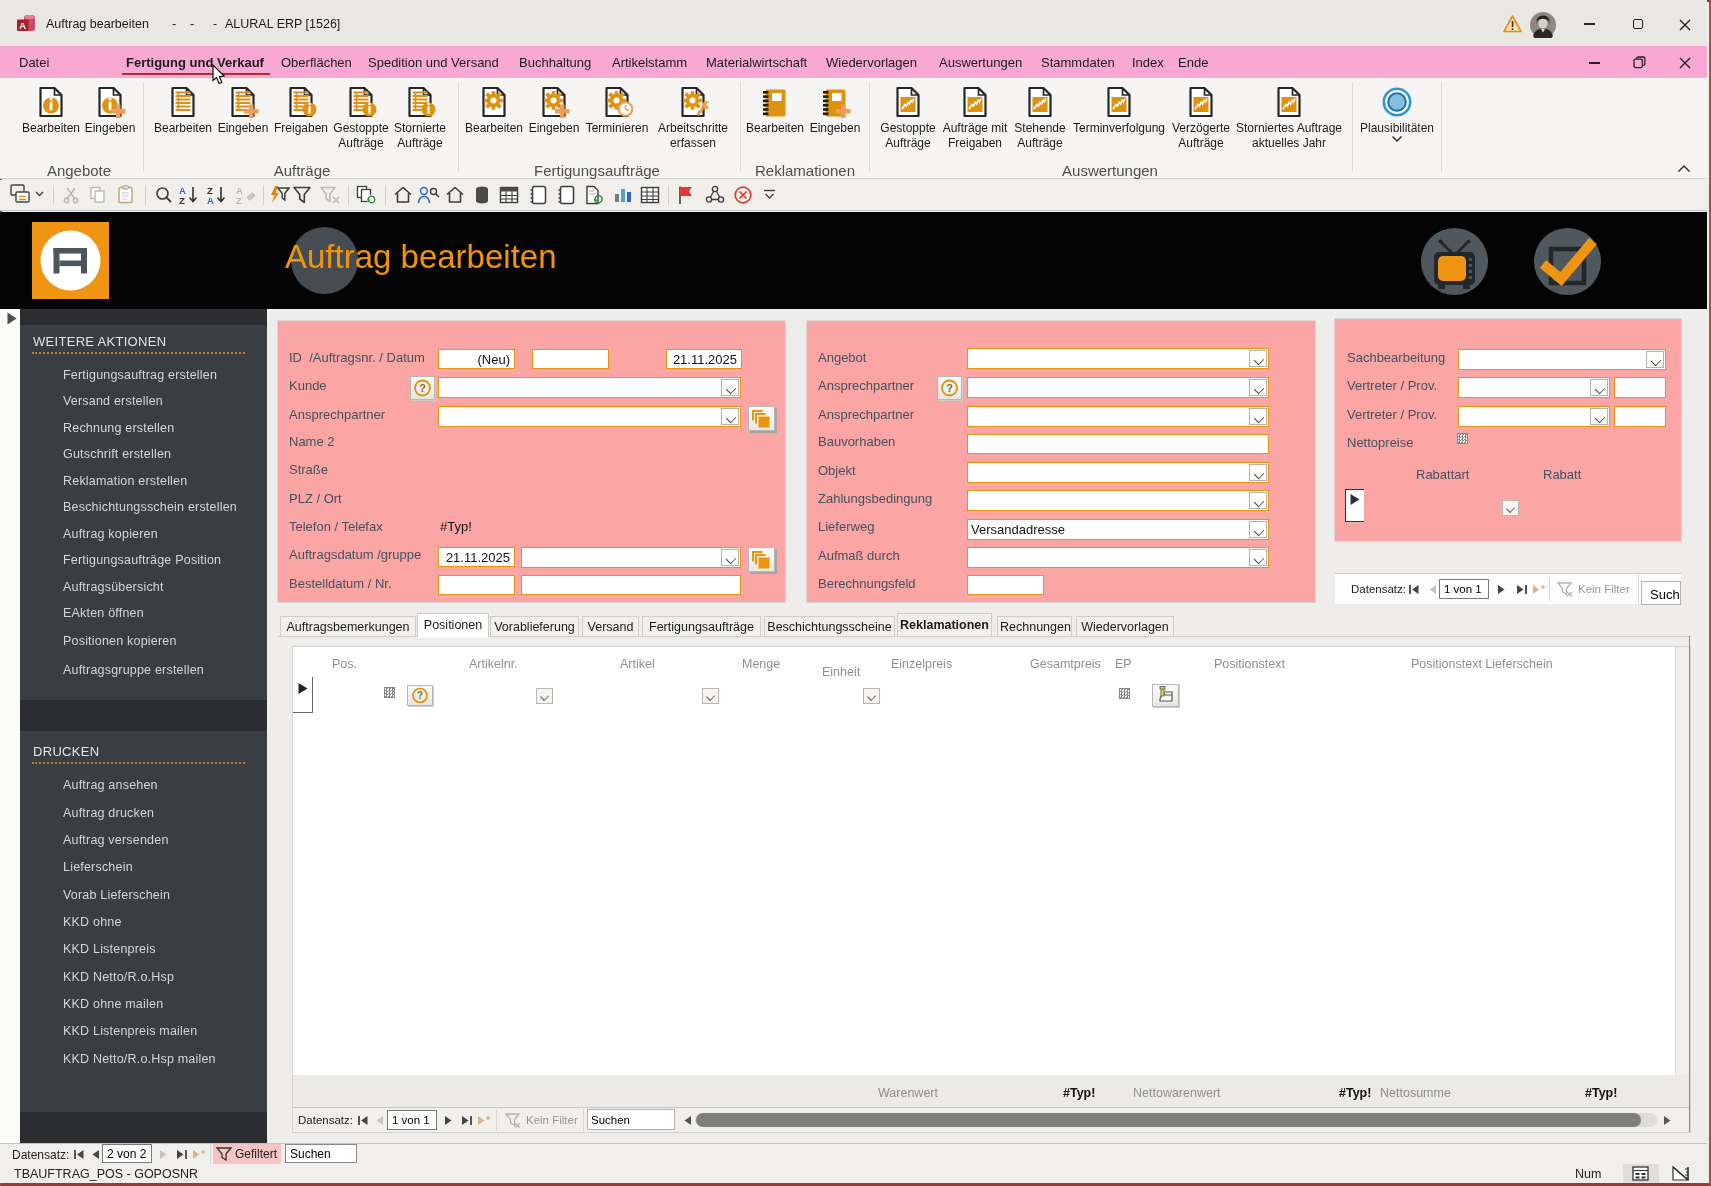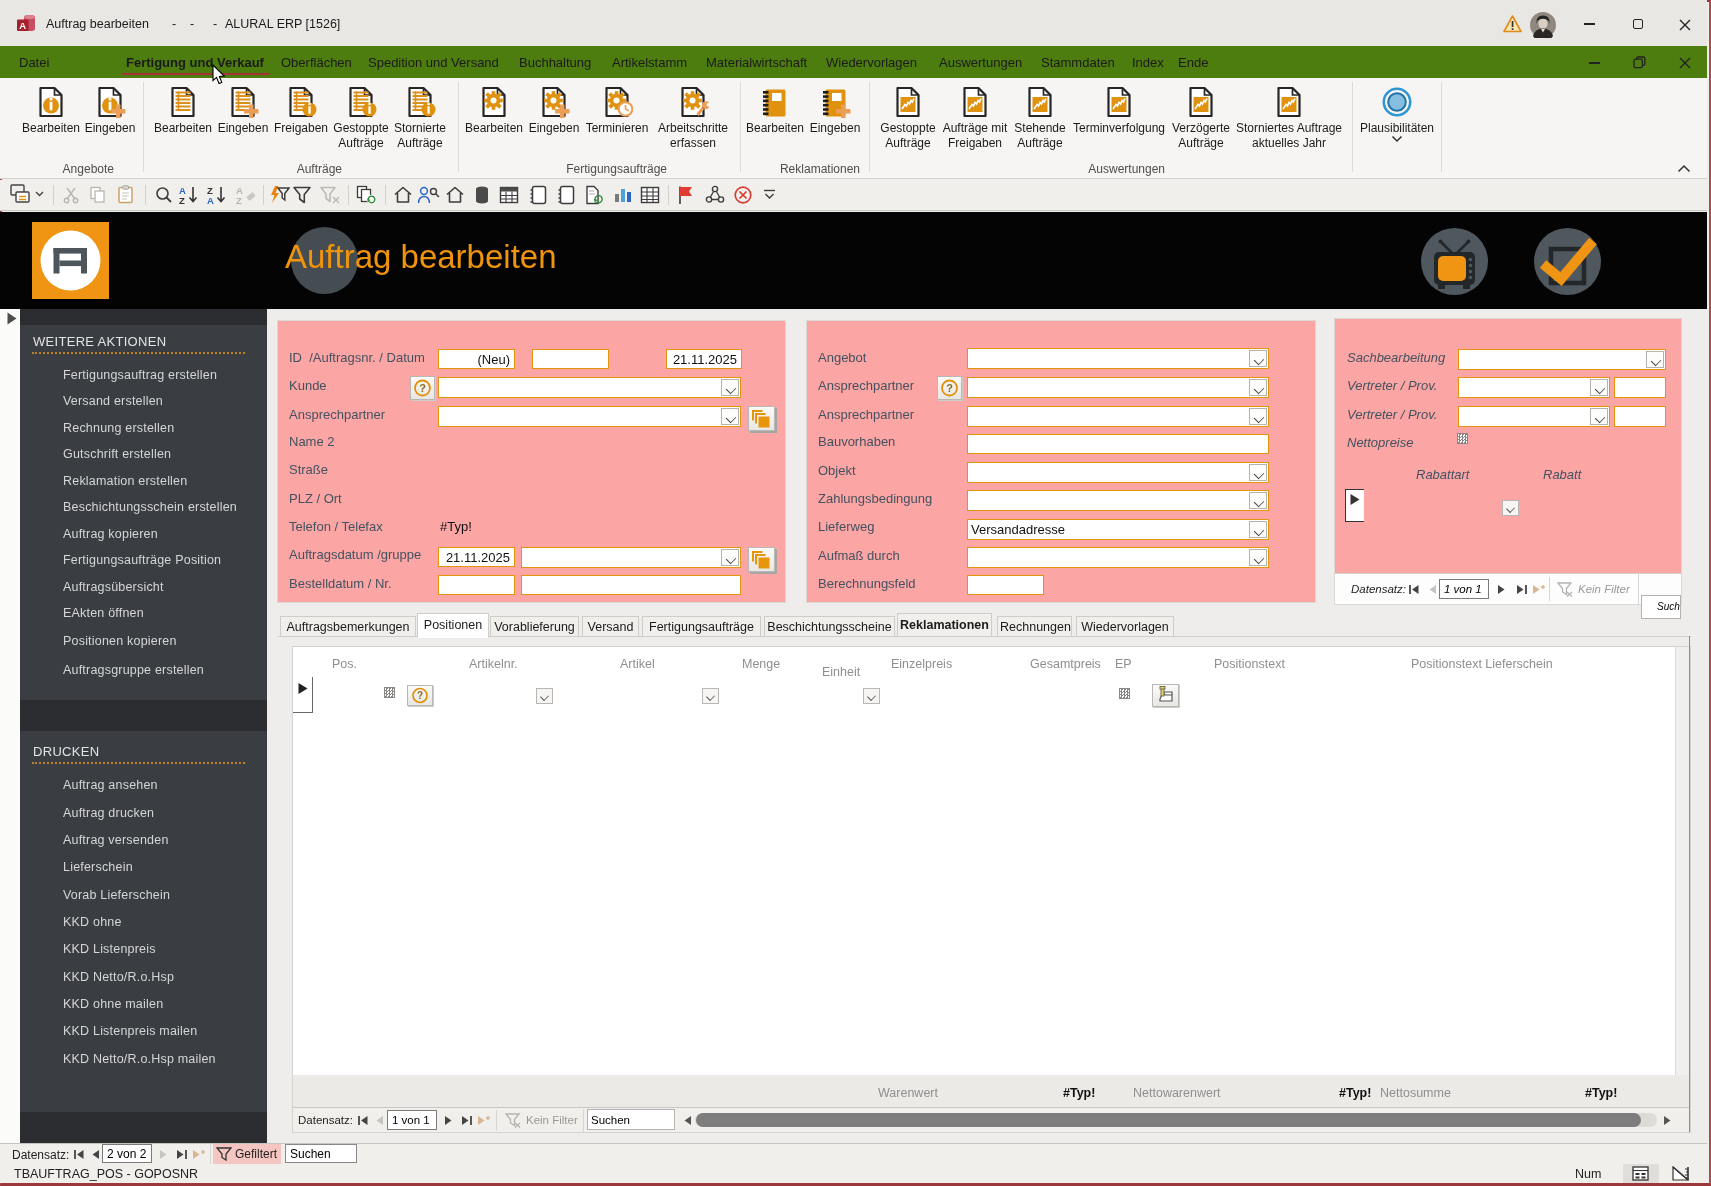--- a/index.html
+++ b/index.html
@@ -3,26 +3,26 @@
 <meta charset="utf-8">
 <style>
   * { margin:0; padding:0; box-sizing:border-box; }
   html,body { width:1711px; height:1186px; overflow:hidden; }
   body { font-family:"Liberation Sans", sans-serif; position:relative; background:#efedeb; }
   .abs { position:absolute; }
   
   #win { position:absolute; left:0; top:0; width:1711px; height:1186px;
          border-top:2px solid #9a383c; border-left:2px solid #b04a4e; border-right:2px solid #b04a4e; border-bottom:3px solid #9a383c; background:#efedeb;}
   #titlebar { position:absolute; left:0; top:0; width:1707px; height:46px; background:#e9e7e4; }
-  #menubar  { position:absolute; left:0; top:46px; width:1707px; height:32px; background:#4d7c0f; }
+  #menubar  { position:absolute; left:0; top:46px; width:1707px; height:32px; background:#f9a8d4; }
   #ribbon   { position:absolute; left:0; top:78px; width:1707px; height:101px; background:#f7f5f3; border-bottom:1px solid #d5d3d0;}
   #quickbar { position:absolute; left:0; top:180px; width:1707px; height:31px; background:#f1efec; border-bottom:1px solid #c9c7c4;}
   #band     { position:absolute; left:0; top:212px; width:1707px; height:97px; background:#040404; }
   .menuitem { position:absolute; top:9px; font-size:13px; color:#1b1b1b; white-space:nowrap; }
-  .grouplabel { position:absolute; top:84px; font-size:12px; color:#4e4e4e; text-align:right; white-space:nowrap;}
+  .grouplabel { position:absolute; top:84px; font-size:15px; color:#4e4e4e; text-align:center; white-space:nowrap;}
   .gsep { position:absolute; top:4px; width:1px; height:90px; background:#dddbd8; }
   .rbtn { position:absolute; top:8px; text-align:center; font-size:12px; color:#1b1b1b; line-height:15px; white-space:pre-line;}
   .rbtn svg { display:block; margin:0 auto 3px auto; }
   
   #leftstrip { position:absolute; left:0; top:309px; width:20px; height:836px; background:#fbfbfa; }
   #sidebar   { position:absolute; left:20px; top:309px; width:247px; height:836px; background:#2b2d30; }
   .sbsec { position:absolute; left:0; width:247px; background:#3a3d42; }
   .sbhead { position:absolute; left:13px; font-size:13px; color:#e2e4e6; letter-spacing:0.3px;}
   .sbdots { position:absolute; left:12px; width:213px; border-top:2px dotted #bd8226; }
   .sbitem { position:absolute; left:43px; font-size:12.5px; color:#d4d6d8; white-space:nowrap; letter-spacing:0.2px;}
@@ -576,21 +576,21 @@
         <span class="btn"></span>
       </div>
   <div class="flabel" style="left:11px;top:227px;">Aufmaß durch</div>
   <div class="combo" style="left:160px;top:226px;width:302px;height:21px;">
         <span class="btn"></span>
       </div>
   <div class="flabel" style="left:11px;top:255px;">Berechnungsfeld</div>
   <div class="tbox" style="left:160px;top:254px;width:77px;height:20px;"></div>
 </div>
 
-<div class="panel" style="left:1334px;top:318px;width:348px;height:287px;font-style:italic;">
+<div class="panel" style="left:1334px;top:318px;width:348px;height:224px;">
   <div class="flabel" style="left:12px;top:31px;">Sachbearbeitung</div>
   <div class="combo" style="left:123px;top:30px;width:208px;height:21px;">
         <span class="btn"></span>
       </div>
   <div class="flabel" style="left:12px;top:59px;">Vertreter / Prov.</div>
   <div class="combo" style="left:123px;top:58px;width:152px;height:21px;">
         <span class="btn"></span>
       </div>
   <div class="tbox" style="left:279px;top:58px;width:52px;height:21px;"></div>
   <div class="flabel" style="left:12px;top:88px;">Vertreter / Prov.</div>
@@ -629,21 +629,21 @@
           <path d="M1 1 L7.5 5.5 L1 10 Z" fill="#d8b690"></path>
           <path d="M9 3 h4 M11 1 v4" stroke="#d8b690" stroke-width="1.4"></path>
         </svg>
     <div class="abs" style="left:214px;top:3px;width:1px;height:24px;background:#d8d6d3;"></div>
     <svg class="abs" style="left:222px;top:8px" width="17" height="15" viewBox="0 0 17 15">
           <path d="M1 1 L14 1 L9.5 6.5 L9.5 12.5 L5.5 10 L5.5 6.5 Z" fill="none" stroke="#b5b3b0" stroke-width="1.3"></path>
           <path d="M10 10 L15 14.5 M15 10 L10 14.5" stroke="#b5b3b0" stroke-width="1.3"></path>
         </svg>
     <span class="navtxt abs gray" style="left:243px;top:9px;">Kein Filter</span>
     <div class="abs" style="left:303px;top:0px;width:1px;height:30px;background:#d8d6d3;"></div>
-    <div class="abs" style="left:306px;top:21px;width:40px;height:24px;background:#fff;border:1px solid #b5b3b0;font-size:10px;padding:5px 0 0 15px;">Such</div>
+    <div class="abs" style="left:306px;top:7px;width:40px;height:24px;background:#fff;border:1px solid #b5b3b0;font-size:13px;padding:5px 0 0 8px;">Such</div>
   </div>
 </div>
 
 <div class="abs" style="left:278px;top:636px;width:1413px;height:1px;background:#cfcdc9;z-index:1;"></div>
 <div class="tab" style="top:616px;left:280px;width:136px;">Auftragsbemerkungen</div>
 <div class="tab" style="top:616px;left:490px;width:89px;">Vorablieferung</div>
 <div class="tab" style="top:616px;left:582px;width:57px;">Versand</div>
 <div class="tab" style="top:616px;left:642px;width:119px;">Fertigungsaufträge</div>
 <div class="tab" style="top:616px;left:764px;width:131px;">Beschichtungsscheine</div>
 <div class="tab" style="top:613px;left:897px;width:95px;height:24px;line-height:23px;font-weight:bold;">Reklamationen</div>

